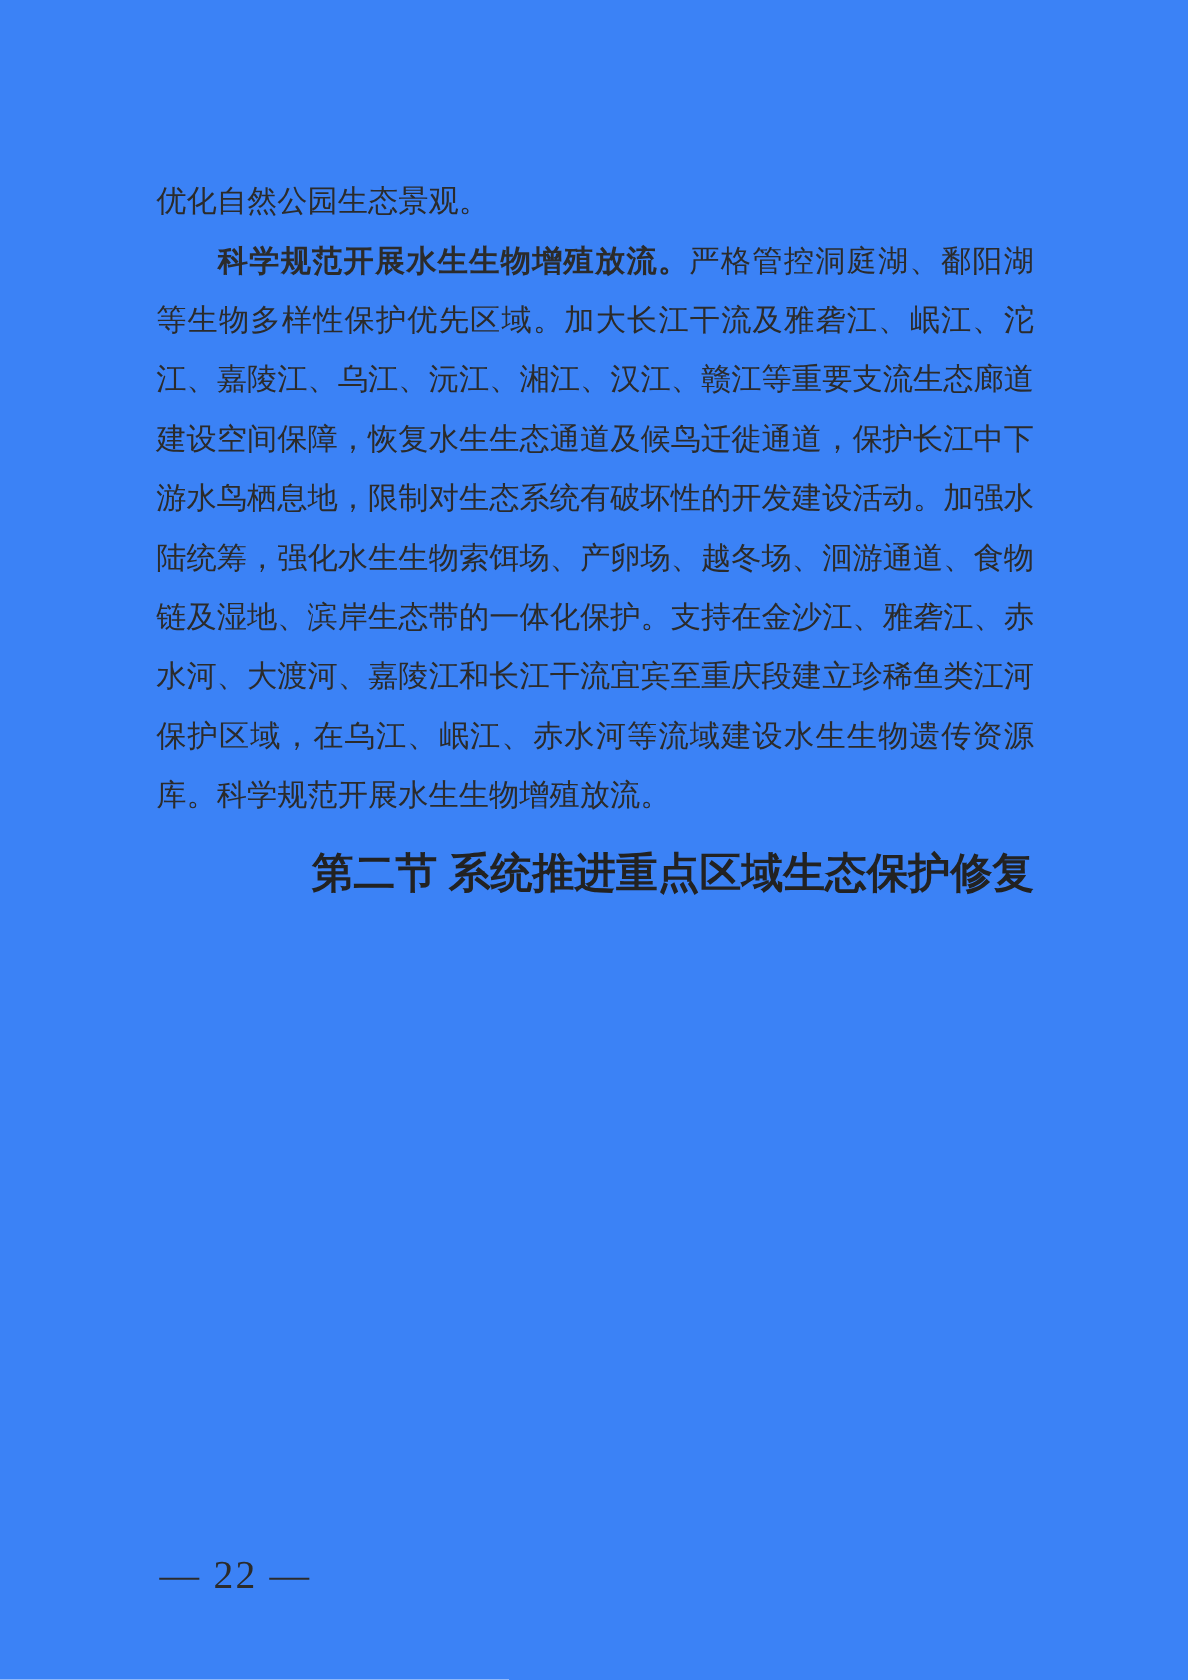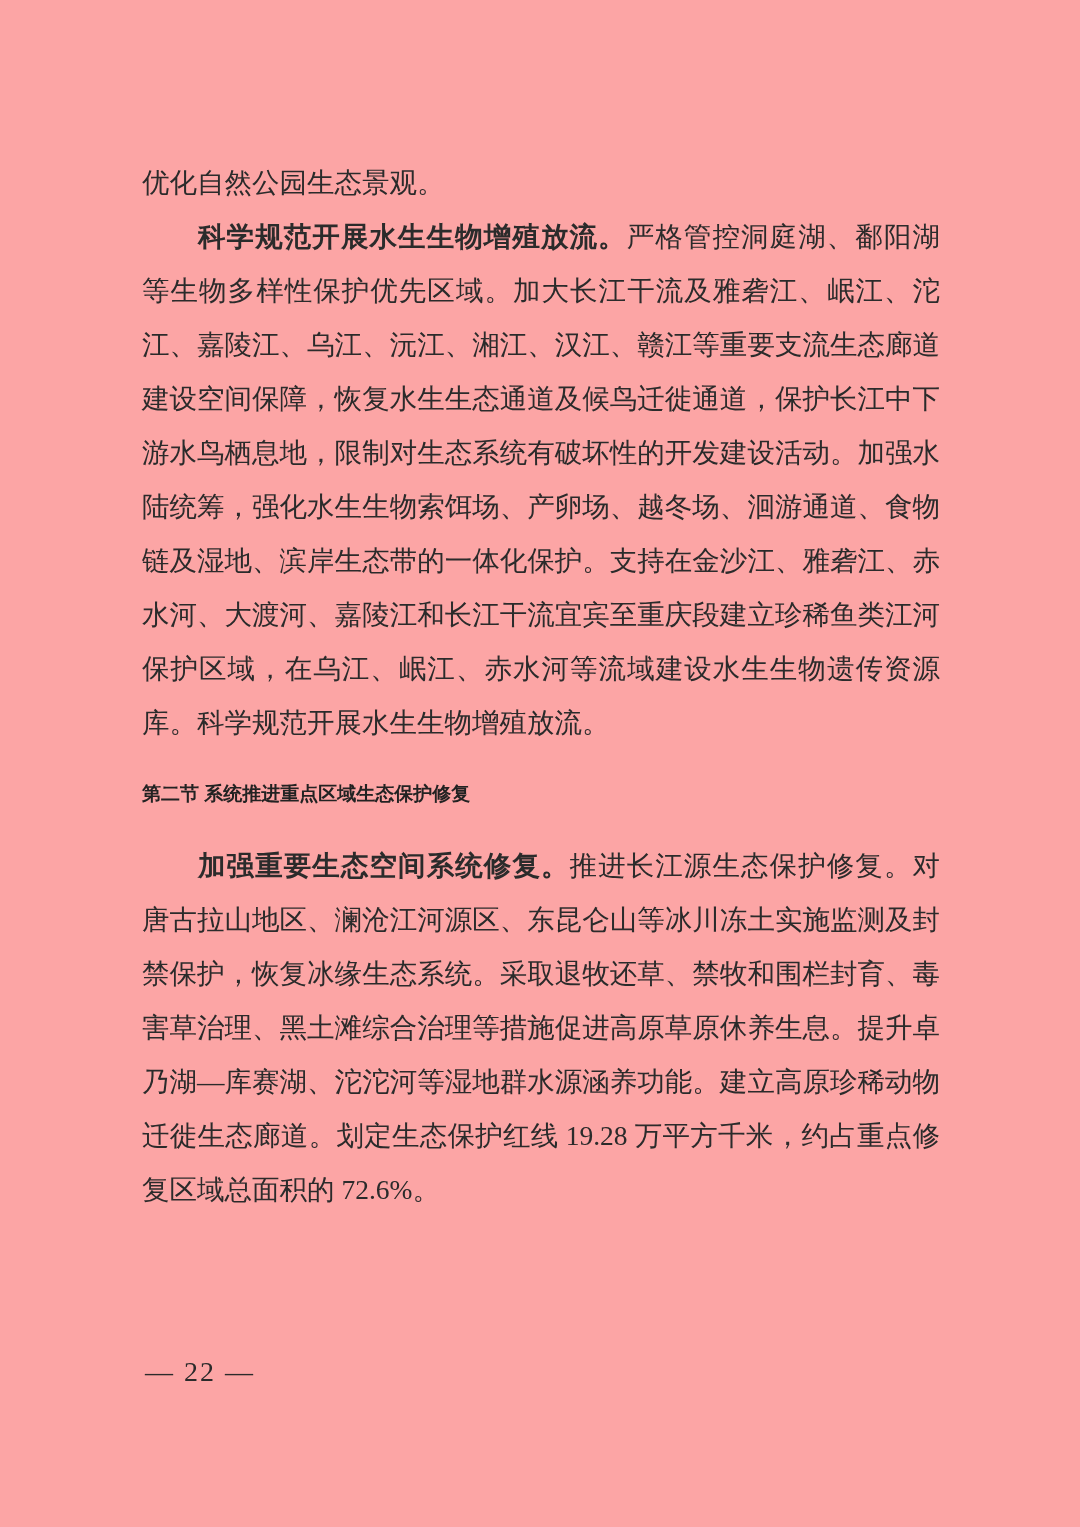--- a/index.html
+++ b/index.html
@@ -4,21 +4,21 @@
 <style>
   html, body {
     margin: 0;
     padding: 0;
     background: #ffffff;
   }
   .page {
     position: relative;
     width: 1080px;
     height: 1527px;
-    background: #fca5a5;
+    background: #3b82f6;
     overflow: hidden;
     font-family: "Liberation Serif", "DejaVu Serif", serif;
     color: #2b2b2b;
   }
   .content {
     position: absolute;
     left: 142px;
     top: 156px;
     width: 798px;
   }
@@ -31,51 +31,50 @@
     word-break: break-all;
   }
   .para.indent {
     text-indent: 56px;
   }
   .para .lead {
     font-weight: bold;
   }
   .section-heading {
     margin: 17px 0 18px 0;
-    font-size: 19px;
+    font-size: 38px;
     line-height: 54px;
     font-weight: bold;
-    text-align: left;
+    text-align: right;
     font-family: "Liberation Sans", "DejaVu Sans", sans-serif;
     color: #222222;
   }
   .para.last {
     margin-top: 12px;
   }
   .page-number {
     position: absolute;
     left: 145px;
-    top: 1352px;
-    font-size: 28px;
+    top: 1412px;
+    font-size: 36px;
     line-height: 40px;
     letter-spacing: 2px;
     color: #2b2b2b;
   }
 </style>
 </head>
 <body>
 
 <div class="page">
   <div class="content">
 
     <p class="para"><span>优化自然公园生态景观。</span></p>
 
     <p class="para indent"><span class="lead">科学规范开展水生生物增殖放流。</span><span>严格管控洞庭湖、鄱阳湖等生物多样性保护优先区域。加大长江干流及雅砻江、岷江、沱江、嘉陵江、乌江、沅江、湘江、汉江、赣江等重要支流生态廊道建设空间保障，恢复水生生态通道及候鸟迁徙通道，保护长江中下游水鸟栖息地，限制对生态系统有破坏性的开发建设活动。加强水陆统筹，强化水生生物索饵场、产卵场、越冬场、洄游通道、食物链及湿地、滨岸生态带的一体化保护。支持在金沙江、雅砻江、赤水河、大渡河、嘉陵江和长江干流宜宾至重庆段建立珍稀鱼类江河保护区域，在乌江、岷江、赤水河等流域建设水生生物遗传资源库。科学规范开展水生生物增殖放流。</span></p>
 
     <h2 class="section-heading">第二节 系统推进重点区域生态保护修复</h2>
 
-    <p class="para indent"><span class="lead">加强重要生态空间系统修复。</span><span>推进长江源生态保护修复。对唐古拉山地区、澜沧江河源区、东昆仑山等冰川冻土实施监测及封禁保护，恢复冰缘生态系统。采取退牧还草、禁牧和围栏封育、毒害草治理、黑土滩综合治理等措施促进高原草原休养生息。提升卓乃湖—库赛湖、沱沱河等湿地群水源涵养功能。建立高原珍稀动物迁徙生态廊道。划定生态保护红线 19.28 万平方千米，约占重点修复区域总面积的 72.6%。</span></p>
 
 
   </div>
 
   <div class="page-number">— 22 —</div>
 </div>
 
 </body></html>

